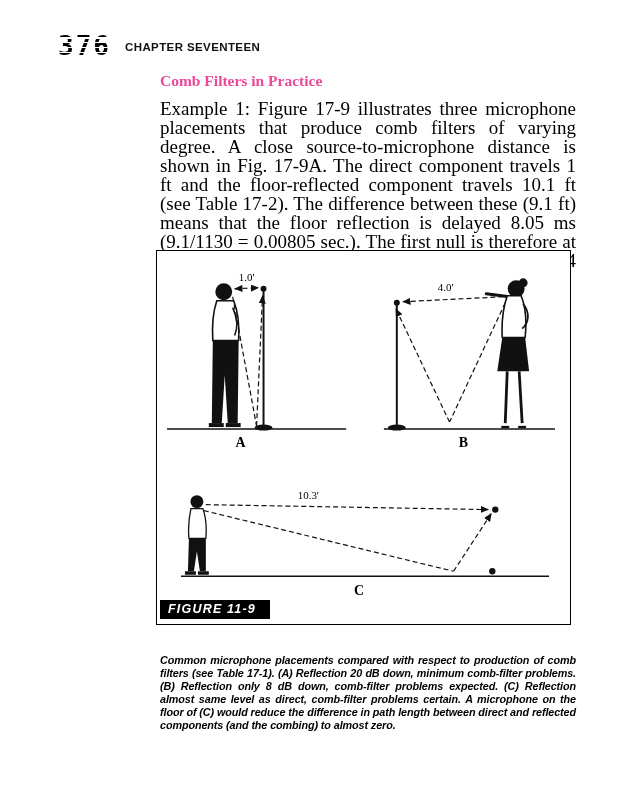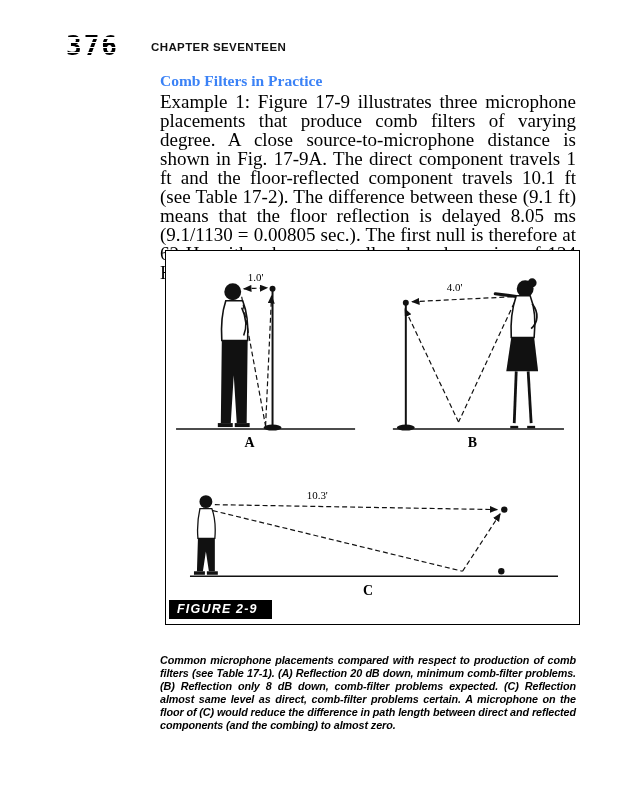--- a/index.html
+++ b/index.html
@@ -12,51 +12,51 @@
   .page {
     position:relative; width:639px; height:800px;
     background:#ffffff; overflow:hidden;
   }
 
   
   .header { position:absolute; top:34px; left:58px; display:flex; align-items:flex-start; }
   .page-num {
     font-family:"DejaVu Sans Mono", monospace;
     font-weight:900; font-size:26px; line-height:24px;
-    letter-spacing:2px; color:#000;margin-left:8px;
+    letter-spacing:2px; color:#000;
   }
   @supports ((-webkit-background-clip: text) or (background-clip: text)) {
     .page-num {
       background: repeating-linear-gradient(to bottom, #000 0 3.5px, #fff 3.5px 4.7px);
       -webkit-background-clip: text; background-clip: text;
       color: transparent;
     }
   }
   .chapter {
     font-family:"Liberation Sans", sans-serif;
     font-weight:bold; font-size:11.5px; letter-spacing:0.4px;
-    color:#111; margin:7px 0 0 32px;
+    color:#111; margin:7px 0 0 14px;
   }
 
   
   .content { position:absolute; left:160px; top:72px; width:416px; }
   .section-title {
     font-family:"Liberation Serif", serif;
-    font-size:15.5px; font-weight:bold; color:#3b82f6;
-    margin:0 0 2px 0;
+    font-size:15.5px; font-weight:bold; color:#ec4899;
+    margin:0 0 9px 0;
   }
   .body-text {
     font-family:"Liberation Serif", serif;
     font-size:19px; line-height:19px; color:#000;
     text-align:justify; margin:0;
   }
 
   
   .figure-frame {
-    position:absolute; left:165px; top:250px;
+    position:absolute; left:156px; top:250px;
     width:415px; height:375px;
     border:1.5px solid #000; background:#fff;
   }
   .figure-frame svg { position:absolute; left:0; top:0; width:100%; height:100%; }
   .figure-tag {
     position:absolute; left:3px; bottom:5px;
     background:#000; color:#fff;
     font-family:"Liberation Sans", sans-serif;
     font-weight:bold; font-style:italic;
     font-size:12.5px; line-height:14px;
@@ -178,18 +178,18 @@
         <line class="dash" x1="49" y1="255" x2="333" y2="260" marker-end="url(#arr)"></line>
         <line class="dash" x1="47" y1="261" x2="298" y2="322"></line>
         <line class="dash" x1="298" y1="322" x2="336" y2="264" marker-end="url(#arr)"></line>
         <circle cx="340" cy="260" r="3.2" fill="#111"></circle>
         <circle cx="337" cy="322" r="3.2" fill="#111"></circle>
         <text class="fig-text" x="152" y="249" text-anchor="middle">10.3'</text>
         <text class="panel-letter" x="203" y="346" text-anchor="middle">C</text>
       </g>
     </svg>
 
-    <div class="figure-tag">FIGURE 2-9</div>
+    <div class="figure-tag">FIGURE 11-9</div>
   </div>
 
   <div class="caption">Common microphone placements compared with respect to production of comb filters (see Table 17-1). (A) Reflection 20 dB down, minimum comb-filter problems. (B) Reflection only 8 dB down, comb-filter problems expected. (C) Reflection almost same level as direct, comb-filter problems certain. A microphone on the floor of (C) would reduce the difference in path length between direct and reflected components (and the combing) to almost zero.</div>
 
 </div>
 
 </body></html>

